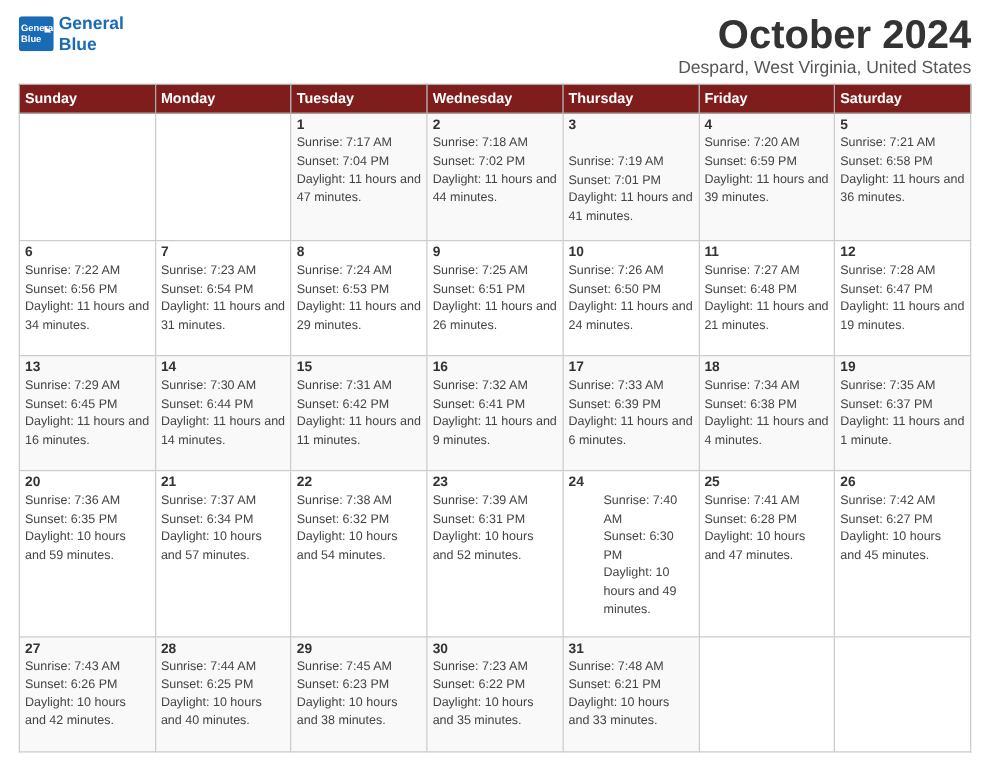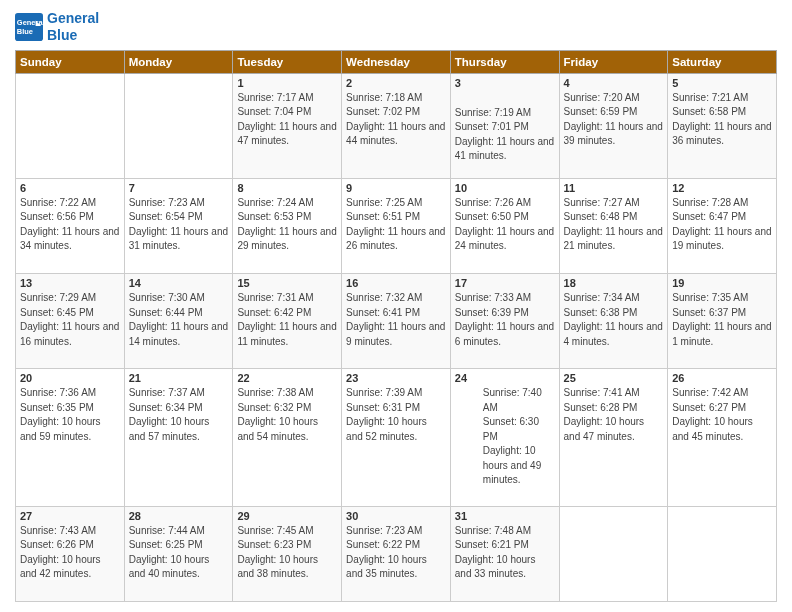--- a/index.html
+++ b/index.html
@@ -55,21 +55,21 @@
       color: #555;
     }
     .calendar {
       flex: 1;
       border: 1px solid #ccc;
       border-collapse: collapse;
       width: 100%;
       table-layout: fixed;
     }
     .calendar thead tr th {
-      background-color: #a16207;
+      background-color: #7f1d1d;
       color: #fff;
       font-size: 11.5px;
       font-weight: bold;
       padding: 5px 4px;
       border: 1px solid #aaa;
       text-align: left;
     }
     .calendar tbody tr td {
       border: 1px solid #ccc;
       vertical-align: top;
@@ -108,20 +108,24 @@
         <rect x="0" y="0" width="30" height="30" rx="3" fill="#1a6bb5"></rect>
         <text x="2" y="13" font-size="8" fill="white" font-family="Arial" font-weight="bold">General</text>
         <text x="2" y="22" font-size="8" fill="white" font-family="Arial" font-weight="bold">Blue</text>
         <polygon points="22,8 28,14 22,14" fill="white"></polygon>
       </svg>
       <div class="logo-text">
         <div><span>General</span></div>
         <div><span>Blue</span></div>
       </div>
     </div>
+    <div class="title-section">
+      <div class="main-title">October 2024</div>
+      <div class="subtitle">Despard, West Virginia, United States</div>
+    </div>
   </div>
 
   <table class="calendar">
     <thead>
       <tr>
       <th>Sunday</th>
           <th>Monday</th>
           <th>Tuesday</th>
           <th>Wednesday</th>
           <th>Thursday</th>

